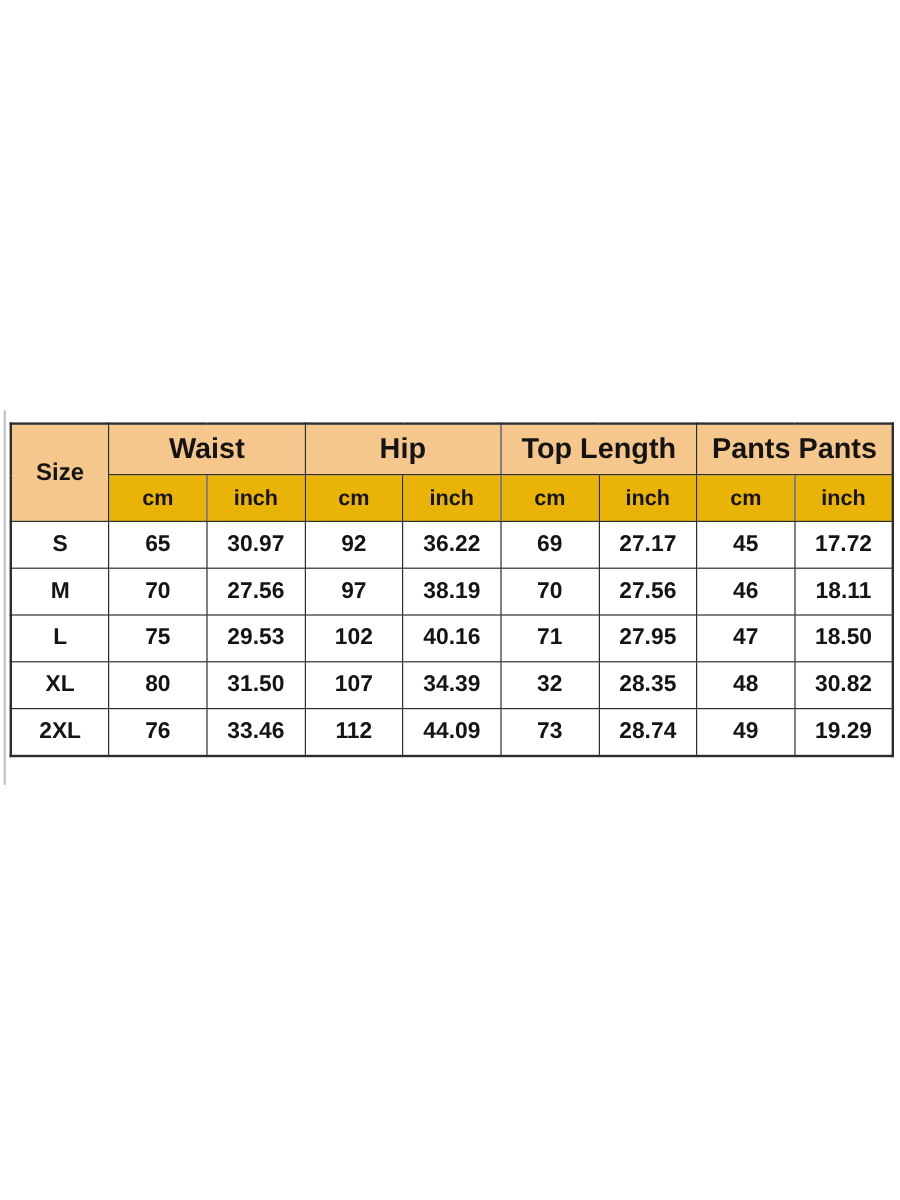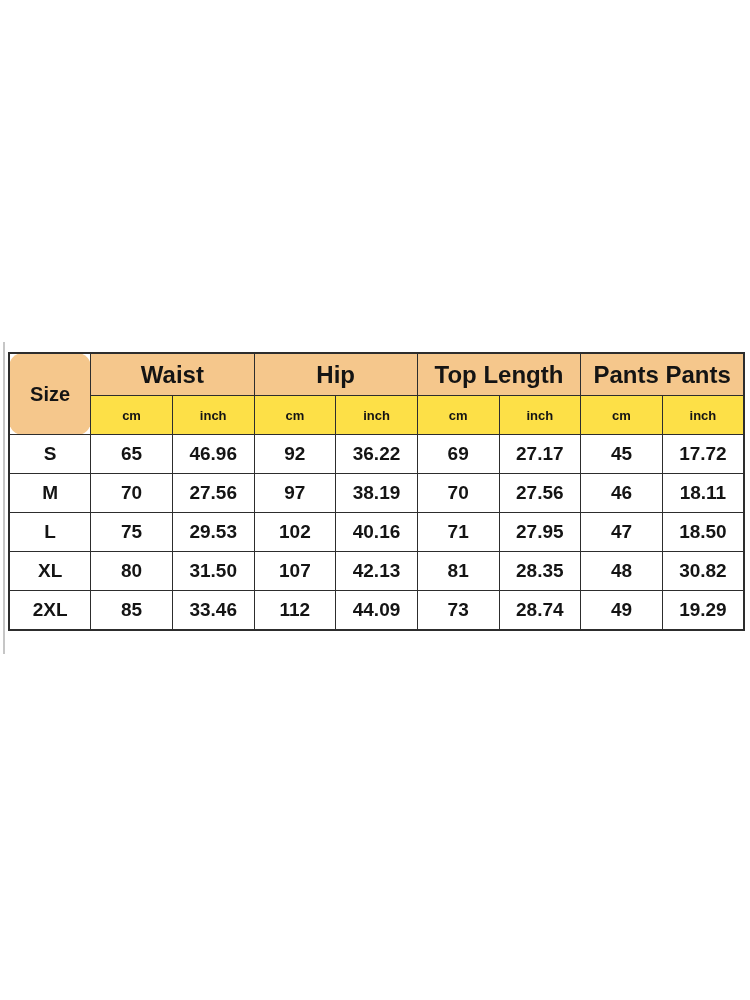--- a/index.html
+++ b/index.html
@@ -43,26 +43,25 @@
     overflow: hidden;
     white-space: nowrap;
   }
   tr.group-header-row th {
     height: 41px;
     background: #f5c78c;
     font-size: 24px;
   }
   tr.group-header-row th.size-col-header {
     font-size: 20px;
-    border-radius: 14px;
   }
   tr.unit-header-row th {
     height: 38px;
-    background: #fde047;
-    font-size: 13px;
+    background: #eab308;
+    font-size: 18px;
   }
   tbody tr td {
     height: 38px;
     background: #ffffff;
     font-size: 19px;
   }
 </style>
 </head>
 <body>
 
@@ -97,21 +96,21 @@
         <th>cm</th>
         <th>inch</th>
         <th>cm</th>
         <th>inch</th>
       </tr>
     </thead>
     <tbody>
       <tr>
         <td>S</td>
         <td>65</td>
-        <td>46.96</td>
+        <td>30.97</td>
         <td>92</td>
         <td>36.22</td>
         <td>69</td>
         <td>27.17</td>
         <td>45</td>
         <td>17.72</td>
       </tr>
       <tr>
         <td>M</td>
         <td>70</td>
@@ -132,29 +131,29 @@
         <td>71</td>
         <td>27.95</td>
         <td>47</td>
         <td>18.50</td>
       </tr>
       <tr>
         <td>XL</td>
         <td>80</td>
         <td>31.50</td>
         <td>107</td>
-        <td>42.13</td>
-        <td>81</td>
+        <td>34.39</td>
+        <td>32</td>
         <td>28.35</td>
         <td>48</td>
         <td>30.82</td>
       </tr>
       <tr>
         <td>2XL</td>
-        <td>85</td>
+        <td>76</td>
         <td>33.46</td>
         <td>112</td>
         <td>44.09</td>
         <td>73</td>
         <td>28.74</td>
         <td>49</td>
         <td>19.29</td>
       </tr>
     </tbody>
   </table>

